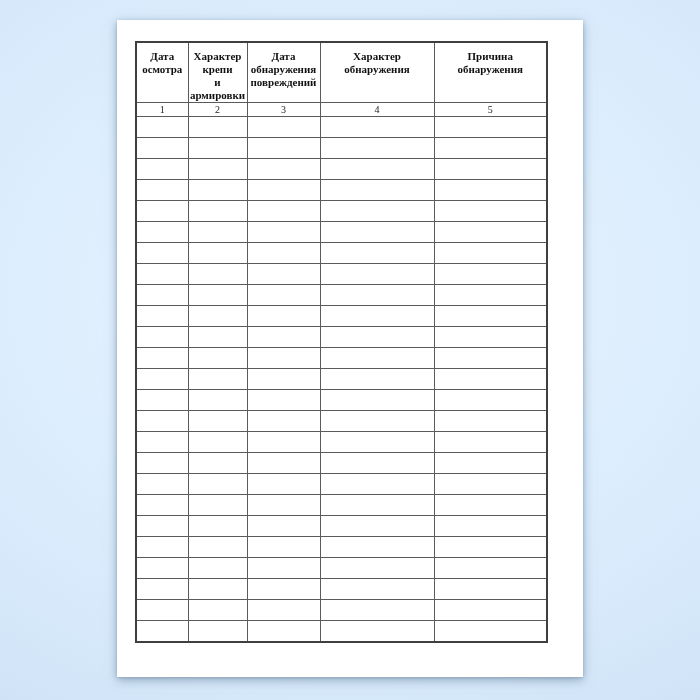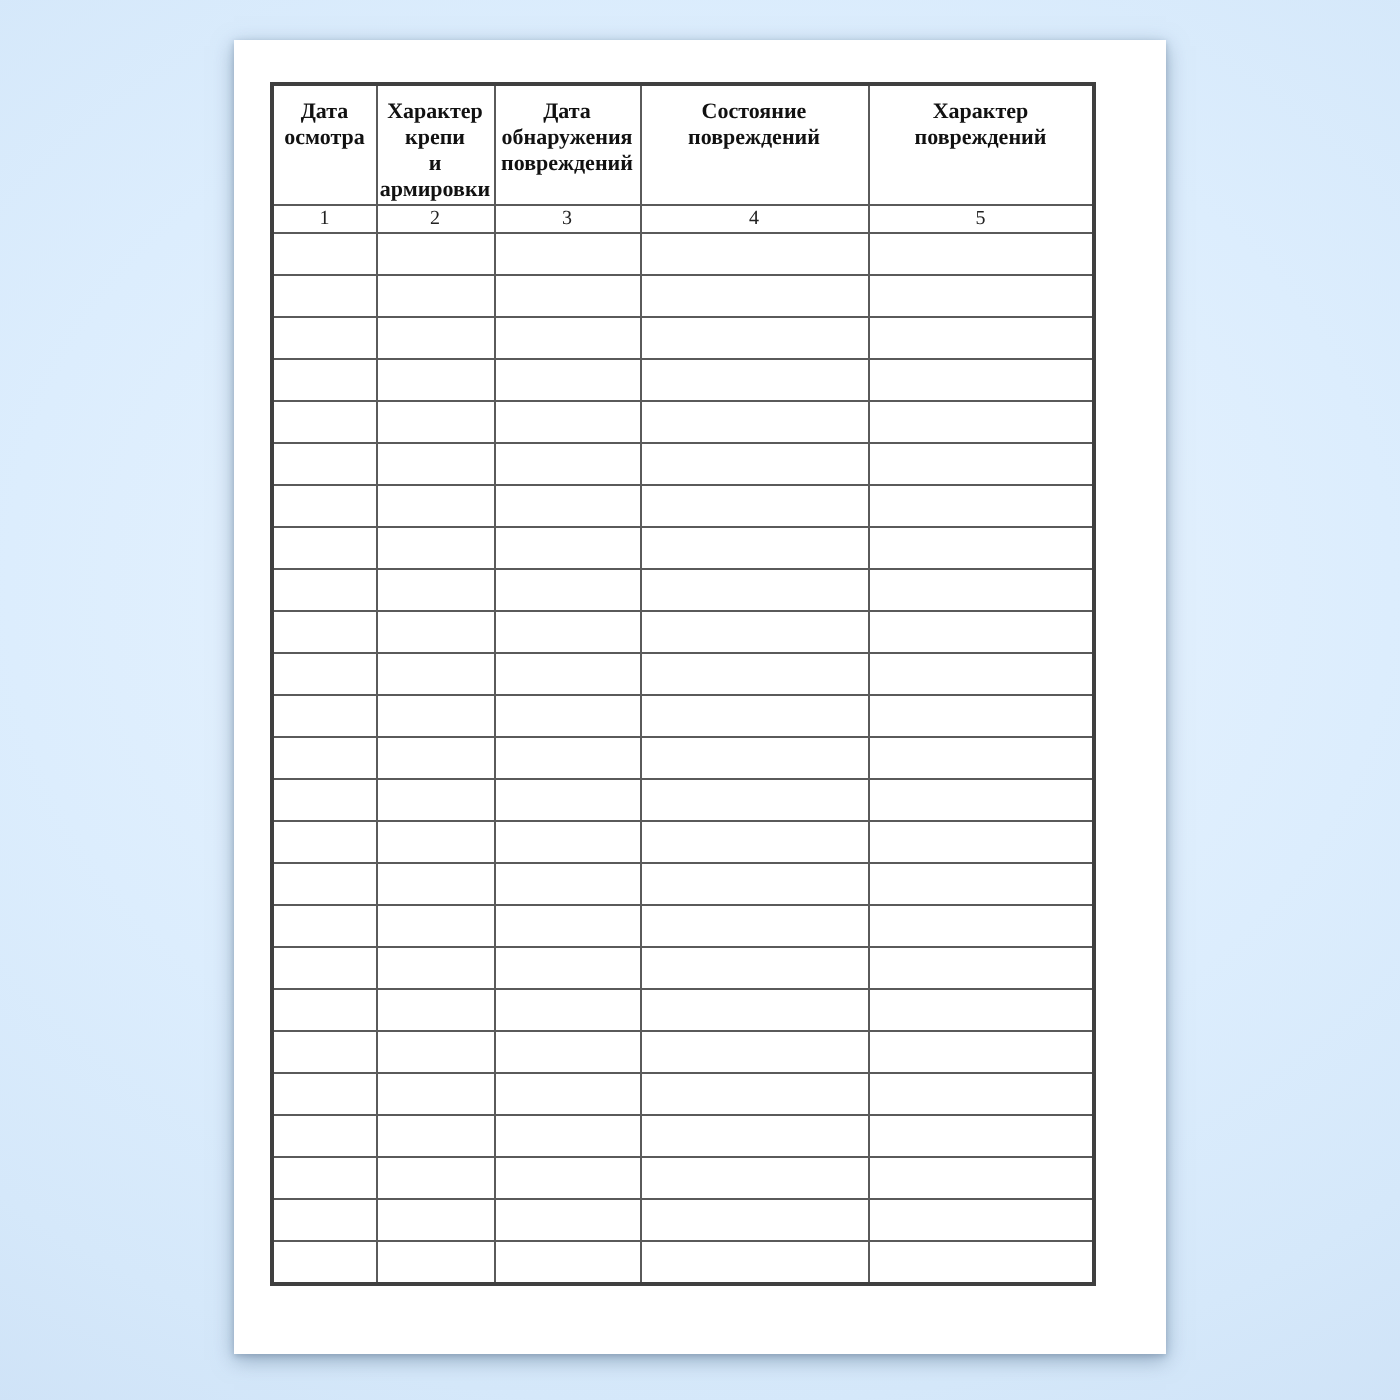--- a/index.html
+++ b/index.html
@@ -96,22 +96,22 @@
     <thead>
       <tr class="header-row">
         <th>Дата
 осмотра</th>
         <th>Характер
 крепи
 и армировки</th>
         <th>Дата
 обнаружения
 повреждений</th>
-        <th>Состояние повреждений</th>
-        <th>Характер повреждений</th>
+        <th>Характер обнаружения</th>
+        <th>Причина обнаружения</th>
       </tr>
       <tr class="colnum-row">
         <td>1</td>
         <td>2</td>
         <td>3</td>
         <td>4</td>
         <td>5</td>
       </tr>
     </thead>
     <tbody>

